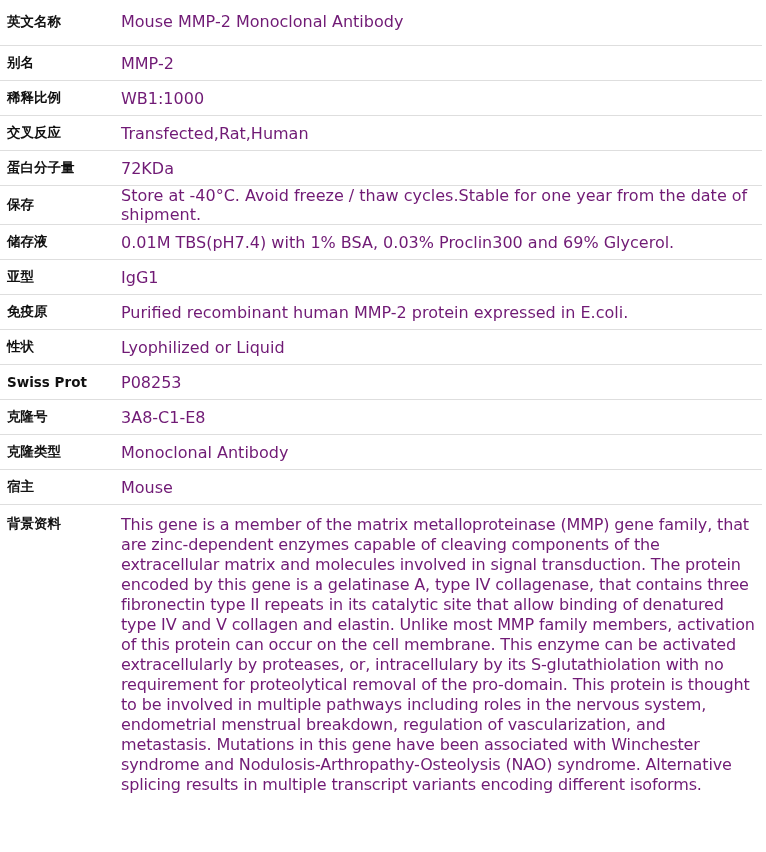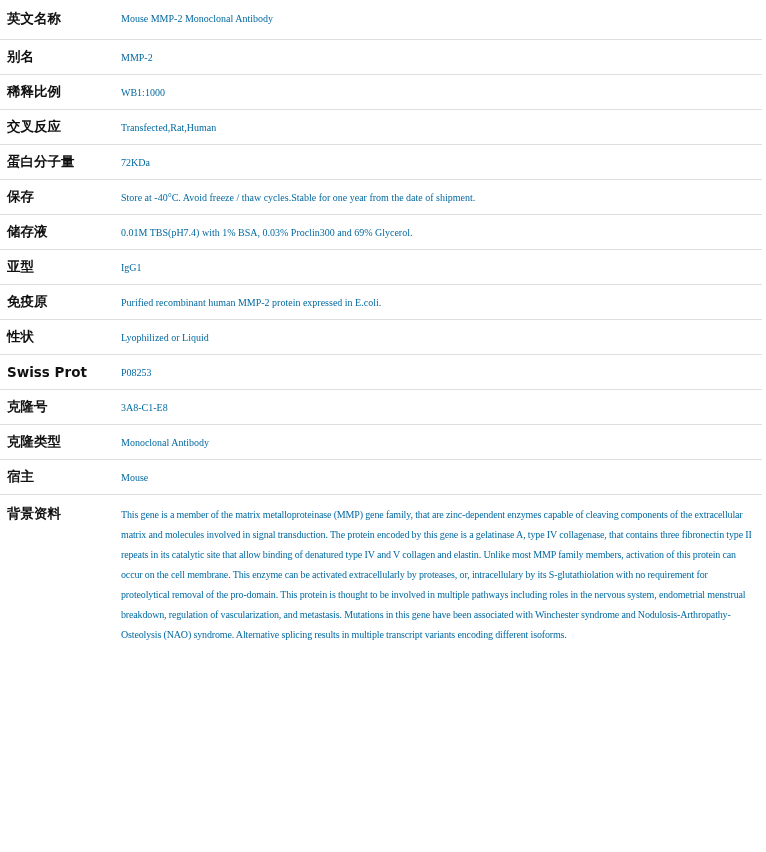--- a/index.html
+++ b/index.html
@@ -18,43 +18,42 @@
       width: 762px;
       border-collapse: collapse;
       table-layout: fixed;
     }
     .spec-table td {
       padding: 0;
       vertical-align: middle;
       border-bottom: 1px solid #dedede;
     }
     .spec-table tr.first td {
-      height: 39px;
+      height: 45px;
     }
     .spec-table tr.row td {
       height: 34px;
     }
     .spec-table tr.last td {
       border-bottom: none;
       vertical-align: top;
       padding-top: 10px;
     }
     .label-cell {
       width: 114px;
       padding-left: 7px !important;
       font-weight: bold;
       font-size: 13.5px;
       color: #111111;
       white-space: nowrap;
     }
     .value-cell {
       padding-left: 0 !important;
-      font-size: 10px;
-      color: #0369a1;
-      font-family: Liberation Serif, serif;
+      font-size: 16px;
+      color: #701a75;
     }
     .value-cell.long {
       line-height: 20px;
       padding-right: 6px !important;
       letter-spacing: -0.15px;
     }
     .label-inner, .value-inner {
       display: block;
     }
     .first .label-inner, .first .value-inner {

